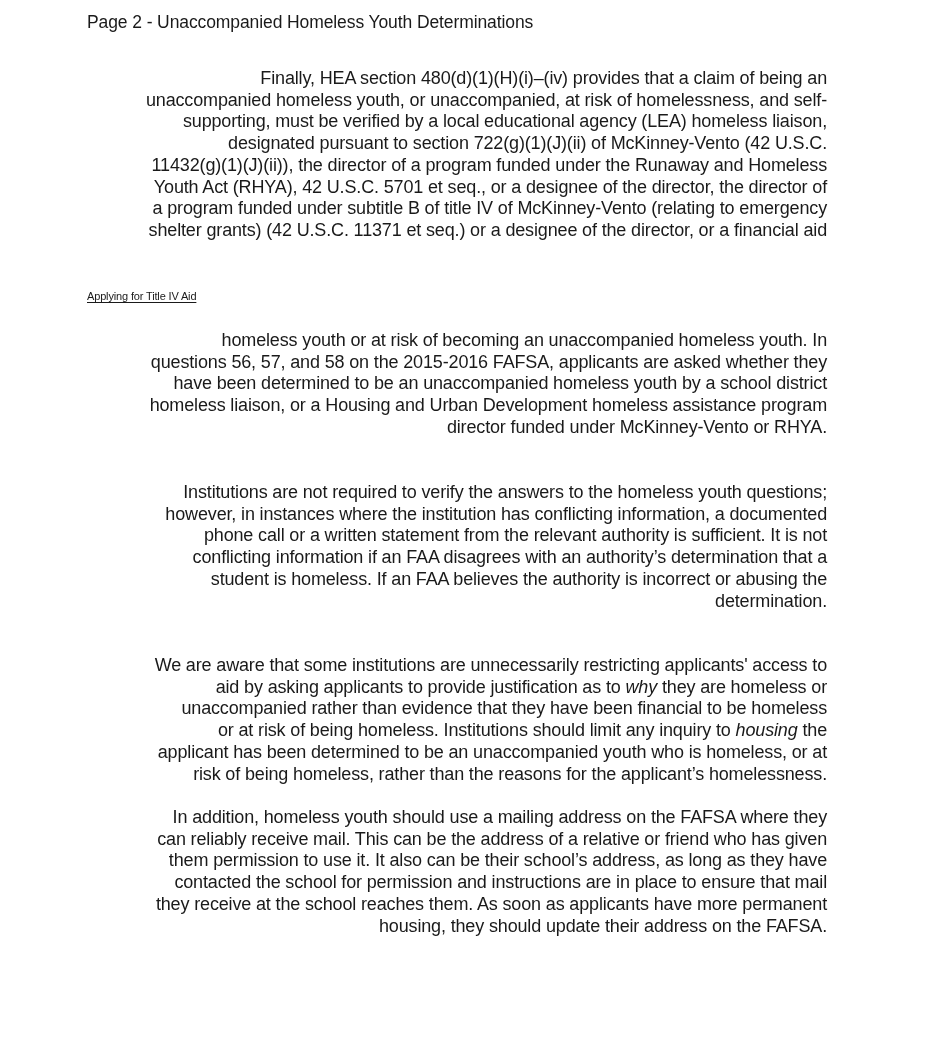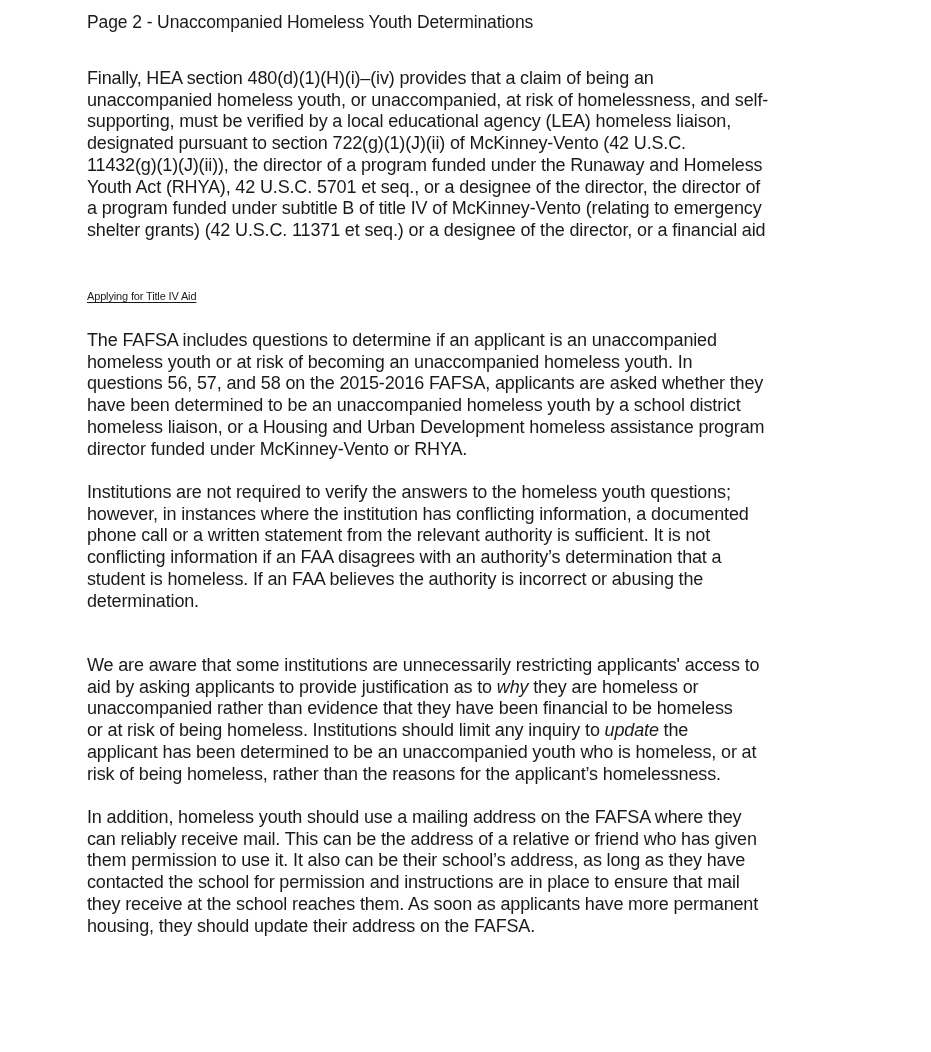--- a/index.html
+++ b/index.html
@@ -14,20 +14,21 @@
       overflow: hidden;
       font-family: "Liberation Sans", sans-serif;
       color: #1a1a1a;
     }
     .page {
       position: absolute;
       left: 0;
       top: 0;
       width: 931px;
       height: 1052px;
+      text-align: right;
     }
     .header {
       position: absolute;
       left: 87px;
       top: 11px;
       font-size: 17.5px;
       line-height: 22px;
       white-space: nowrap;
       letter-spacing: -0.1px;
     }
@@ -70,42 +71,41 @@
     <span class="line">designated pursuant to section 722(g)(1)(J)(ii) of McKinney-Vento (42 U.S.C.</span>
     <span class="line">11432(g)(1)(J)(ii)), the director of a program funded under the Runaway and Homeless</span>
     <span class="line">Youth Act (RHYA), 42 U.S.C. 5701 et seq., or a designee of the director, the director of</span>
     <span class="line">a program funded under subtitle B of title IV of McKinney-Vento (relating to emergency</span>
     <span class="line">shelter grants) (42 U.S.C. 11371 et seq.) or a designee of the director, or a financial aid</span>
   </div>
 
   <div class="heading">Applying for Title IV Aid</div>
 
   <div class="para" style="top:330px;">
-    <span class="line">The FAFSA includes questions to determine if an applicant is an unaccompanied</span>
     <span class="line">homeless youth or at risk of becoming an unaccompanied homeless youth.  In</span>
     <span class="line">questions 56, 57, and 58 on the 2015-2016 FAFSA, applicants are asked whether they</span>
     <span class="line">have been determined to be an unaccompanied homeless youth by a school district</span>
     <span class="line">homeless liaison, or a Housing and Urban Development homeless assistance program</span>
     <span class="line">director funded under McKinney-Vento or RHYA.</span>
   </div>
 
   <div class="para" style="top:482px;">
     <span class="line">Institutions are not required to verify the answers to the homeless youth questions;</span>
     <span class="line">however, in instances where the institution has conflicting information, a documented</span>
     <span class="line">phone call or a written statement from the relevant authority is sufficient. It is not</span>
     <span class="line">conflicting information if an FAA disagrees with an authority’s determination that a</span>
     <span class="line">student is homeless. If an FAA believes the authority is incorrect or abusing the</span>
     <span class="line">determination.</span>
   </div>
 
   <div class="para" style="top:655px;">
     <span class="line">We are aware that some institutions are unnecessarily restricting applicants' access to</span>
     <span class="line"><span>aid by asking applicants to provide justification as to </span><em>why</em><span> they are homeless or</span></span>
     <span class="line">unaccompanied rather than evidence that they have been financial to be homeless</span>
-    <span class="line"><span>or at risk of being homeless.  Institutions should limit any inquiry to </span><em>update</em><span> the</span></span>
+    <span class="line"><span>or at risk of being homeless.  Institutions should limit any inquiry to </span><em>housing</em><span> the</span></span>
     <span class="line">applicant has been determined to be an unaccompanied youth who is homeless, or at</span>
     <span class="line">risk of being homeless, rather than the reasons for the applicant’s homelessness.</span>
   </div>
 
   <div class="para" style="top:807px;">
     <span class="line">In addition, homeless youth should use a mailing address on the FAFSA where they</span>
     <span class="line">can reliably receive mail.  This can be the address of a relative or friend who has given</span>
     <span class="line">them permission to use it.  It also can be their school’s address, as long as they have</span>
     <span class="line">contacted the school for permission and instructions are in place to ensure that mail</span>
     <span class="line">they receive at the school reaches them.  As soon as applicants have more permanent</span>

